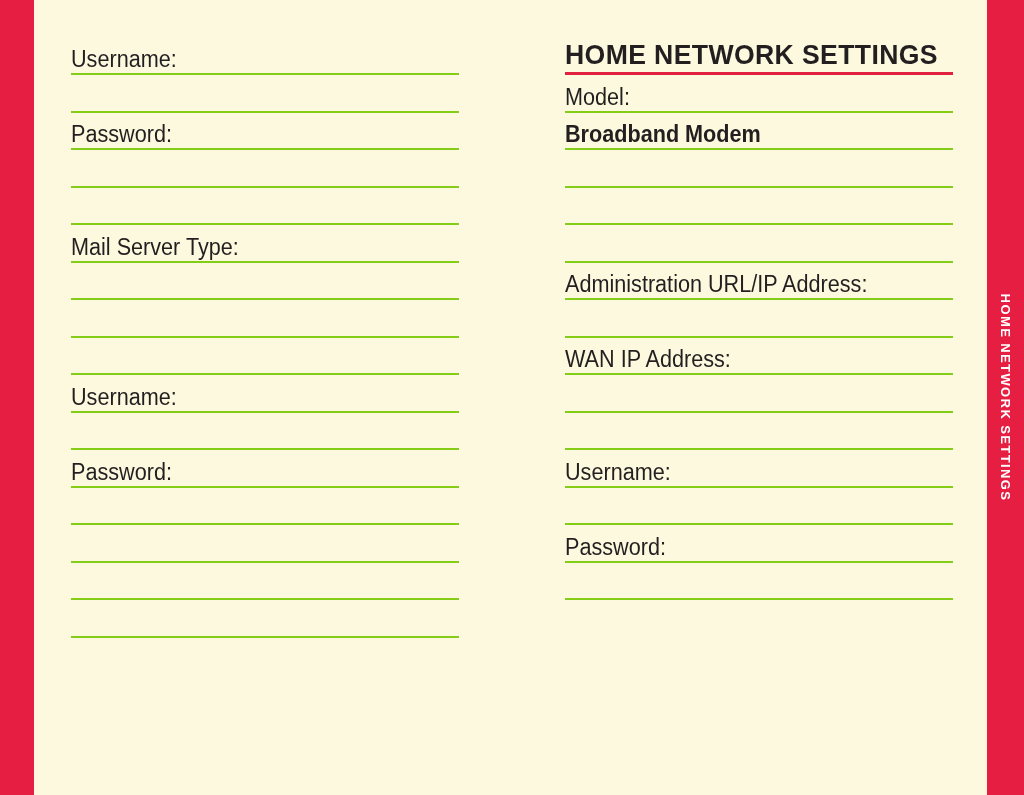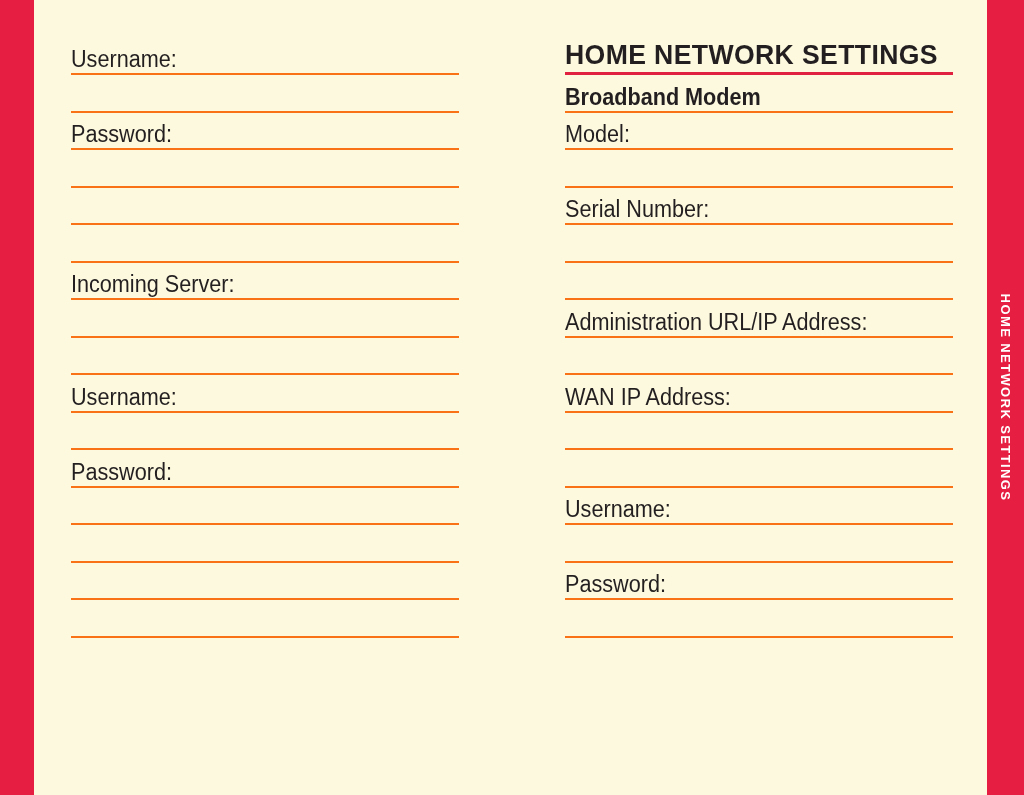--- a/index.html
+++ b/index.html
@@ -60,21 +60,21 @@
     top: 0;
     width: 388px;
   }
   .column.left  { left: 71px; }
   .column.right { left: 565px; }
 
   
   .row {
     position: relative;
     height: 37.5px;
-    border-bottom: 2px solid #f97316;
+    border-bottom: 2px solid #84cc16;
     box-sizing: border-box;
   }
   .row.blank { }
   .row .label {
     position: absolute;
     left: 0;
     bottom: 1px;
     font-size: 23px;
     line-height: 26px;
     color: #231f20;
@@ -134,25 +134,25 @@
       </div>
       <div class="row">
         <div class="label">Password:</div>
       </div>
       <div class="row blank">
         <div class="label"></div>
       </div>
       <div class="row blank">
         <div class="label"></div>
       </div>
-      <div class="row blank">
-        <div class="label"></div>
-      </div>
-      <div class="row">
-        <div class="label">Incoming Server:</div>
+      <div class="row">
+        <div class="label">Mail Server Type:</div>
+      </div>
+      <div class="row blank">
+        <div class="label"></div>
       </div>
       <div class="row blank">
         <div class="label"></div>
       </div>
       <div class="row blank">
         <div class="label"></div>
       </div>
       <div class="row">
         <div class="label">Username:</div>
       </div>
@@ -175,30 +175,27 @@
         <div class="label"></div>
       </div>
     </div>
 
   <div class="column right" id="right-col">
       <div class="spacer"></div>
       <div class="section-head">
         <div class="htext">HOME NETWORK SETTINGS</div>
       </div>
       <div class="row">
+        <div class="label">Model:</div>
+      </div>
+      <div class="row">
         <div class="label bold">Broadband Modem</div>
       </div>
-      <div class="row">
-        <div class="label">Model:</div>
-      </div>
-      <div class="row blank">
-        <div class="label"></div>
-      </div>
-      <div class="row">
-        <div class="label">Serial Number:</div>
+      <div class="row blank">
+        <div class="label"></div>
       </div>
       <div class="row blank">
         <div class="label"></div>
       </div>
       <div class="row blank">
         <div class="label"></div>
       </div>
       <div class="row">
         <div class="label">Administration URL/IP Address:</div>
       </div>

